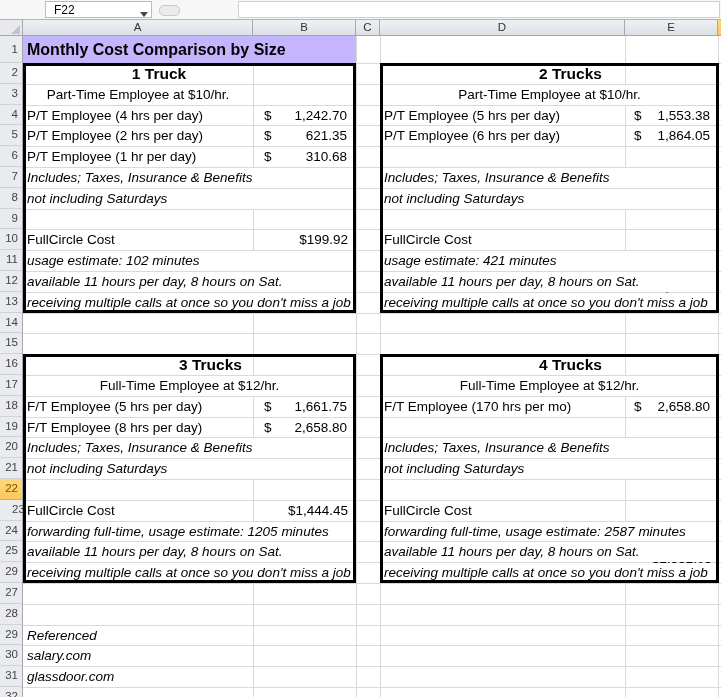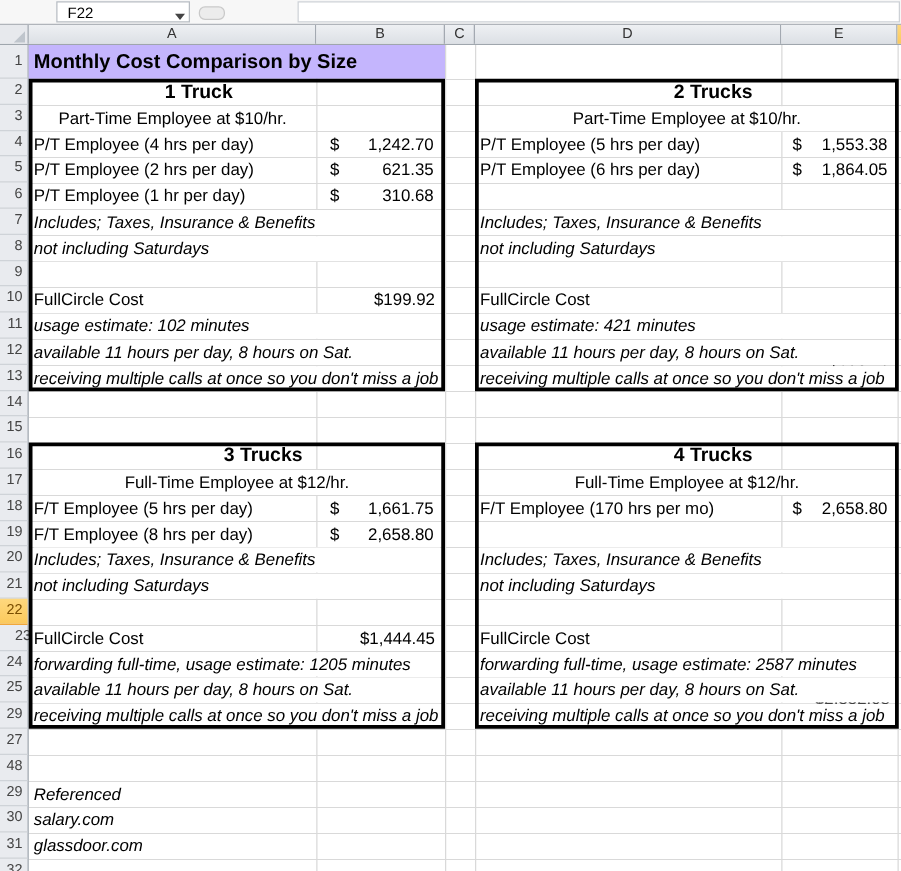--- a/index.html
+++ b/index.html
@@ -140,21 +140,21 @@
         <div class="rowhdr" style="height: 20.8px; line-height: 19.8px;">18</div>
         <div class="rowhdr" style="height: 20.8px; line-height: 19.8px;">19</div>
         <div class="rowhdr" style="height: 20.8px; line-height: 19.8px;">20</div>
         <div class="rowhdr" style="height: 20.8px; line-height: 19.8px;">21</div>
         <div class="rowhdr hl" style="height: 20.8px; line-height: 19.8px;">22</div>
         <div class="rowhdr" style="height: 20.8px; line-height: 19.8px; padding-left: 12px;">23</div>
         <div class="rowhdr" style="height: 20.8px; line-height: 19.8px;">24</div>
         <div class="rowhdr" style="height: 20.8px; line-height: 19.8px;">25</div>
         <div class="rowhdr" style="height: 20.8px; line-height: 19.8px;">29</div>
         <div class="rowhdr" style="height: 20.8px; line-height: 19.8px;">27</div>
-        <div class="rowhdr" style="height: 20.8px; line-height: 19.8px;">48</div>
+        <div class="rowhdr" style="height: 20.8px; line-height: 19.8px;">28</div>
         <div class="rowhdr" style="height: 20.8px; line-height: 19.8px;">29</div>
         <div class="rowhdr" style="height: 20.8px; line-height: 19.8px;">30</div>
         <div class="rowhdr" style="height: 20.8px; line-height: 19.8px;">31</div>
         <div class="rowhdr" style="height: 20.8px; line-height: 19.8px;">32</div>
       </div>
 
     <div class="cell title-cell">Monthly Cost Comparison by Size</div>
 
     <div class="cell boxtitle a-ctr" style="top:44px">1 Truck</div>
     <div class="cell a-ctr" style="top:64.8px">Part-Time Employee at $10/hr.</div>

